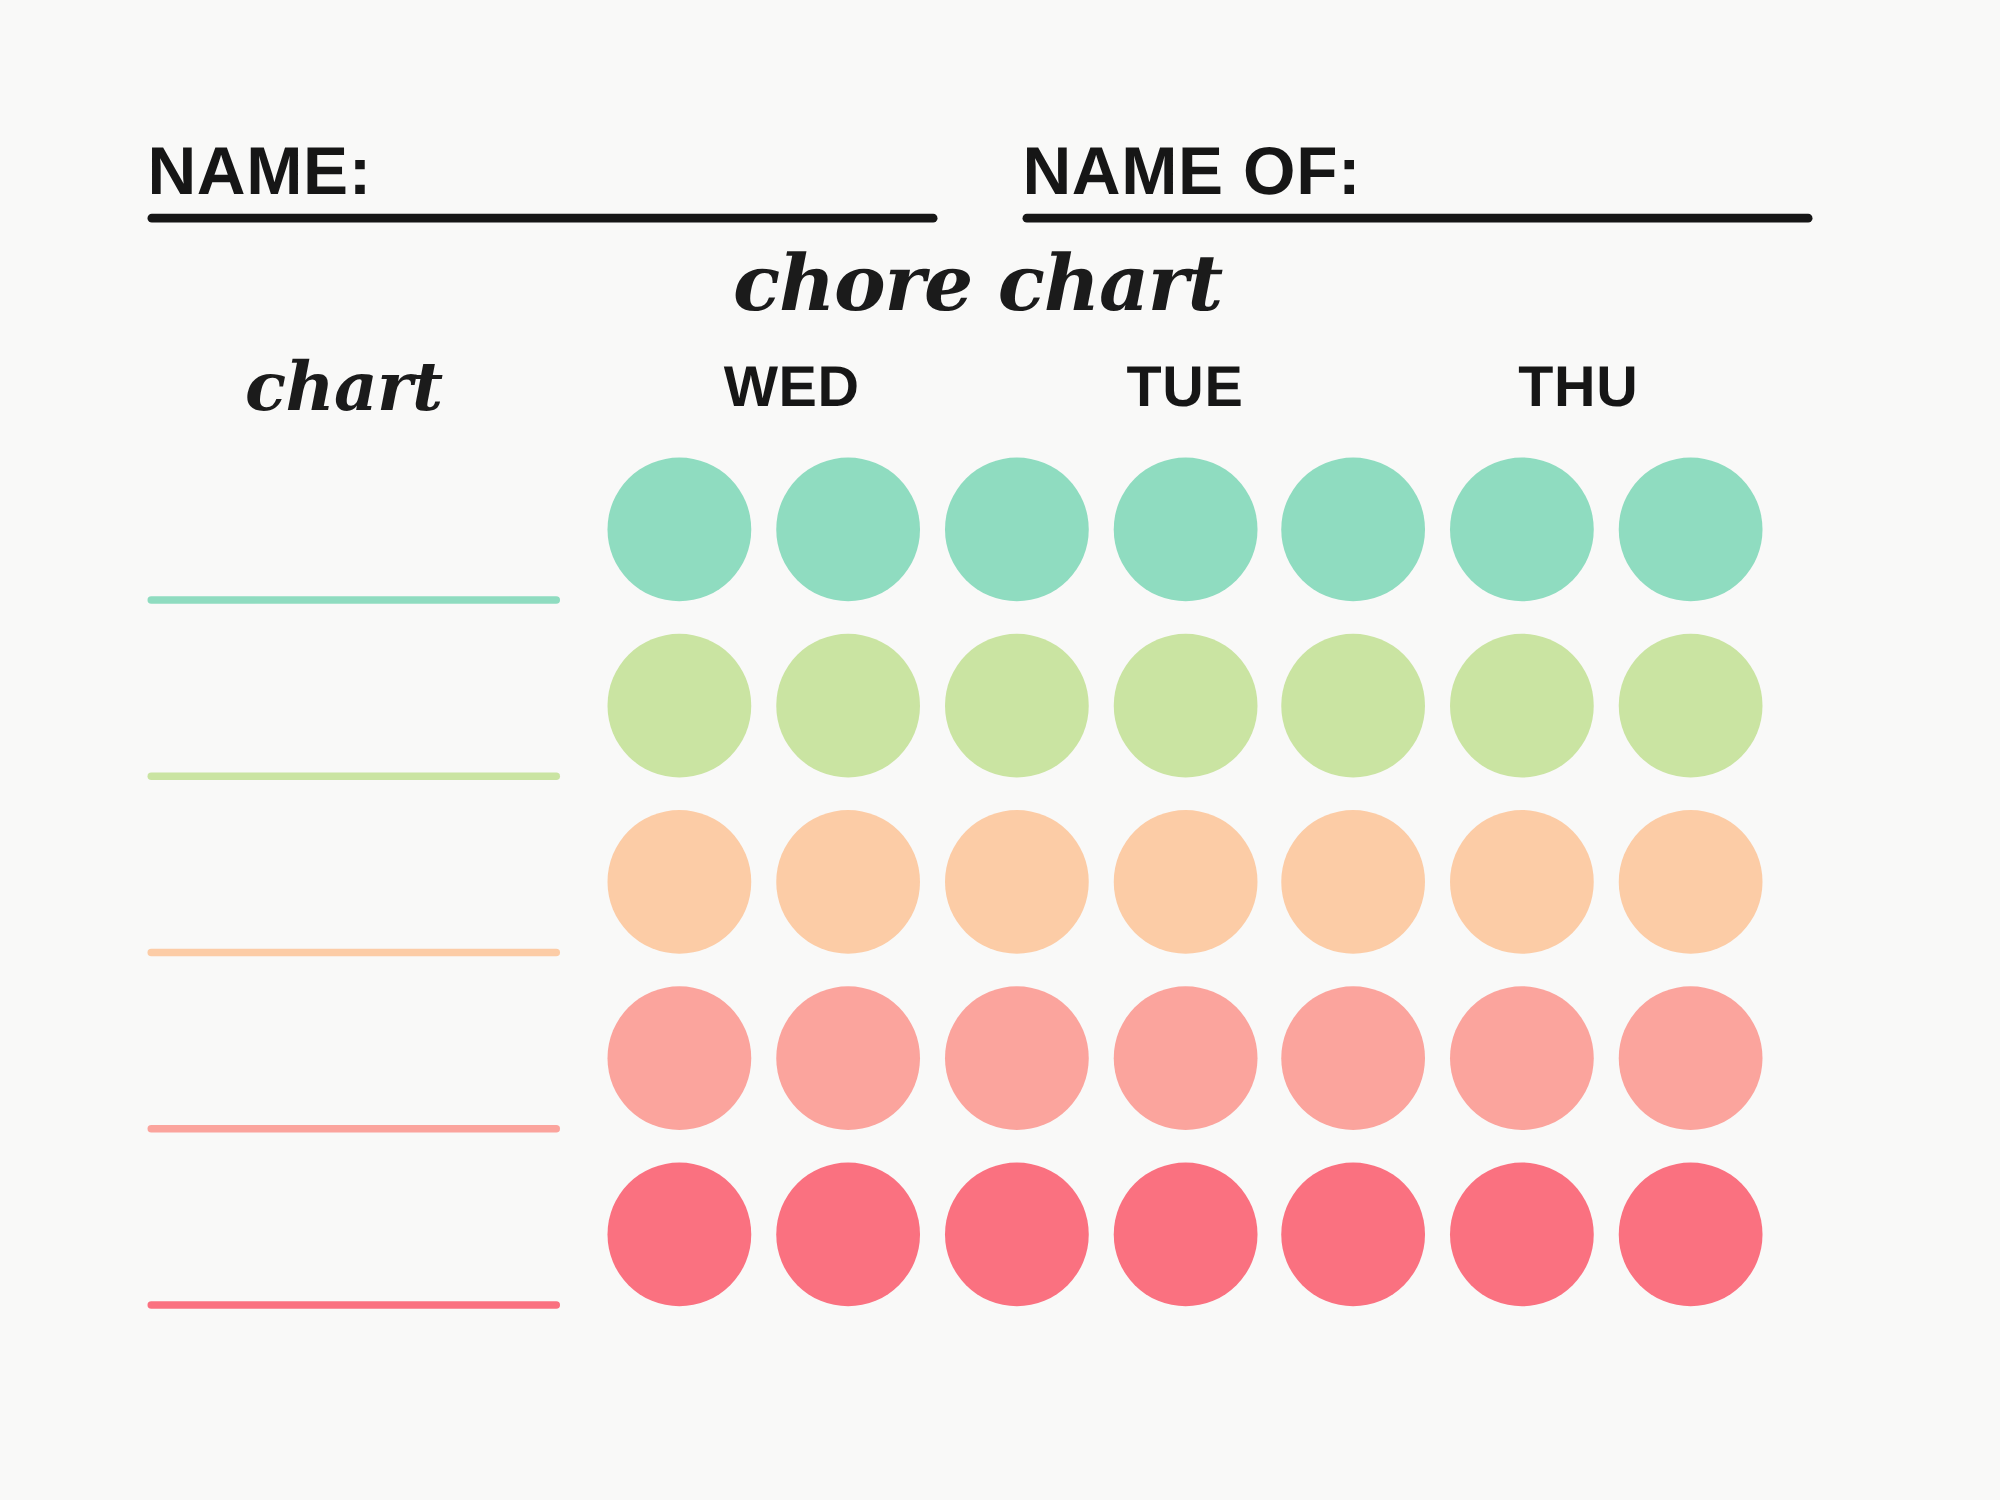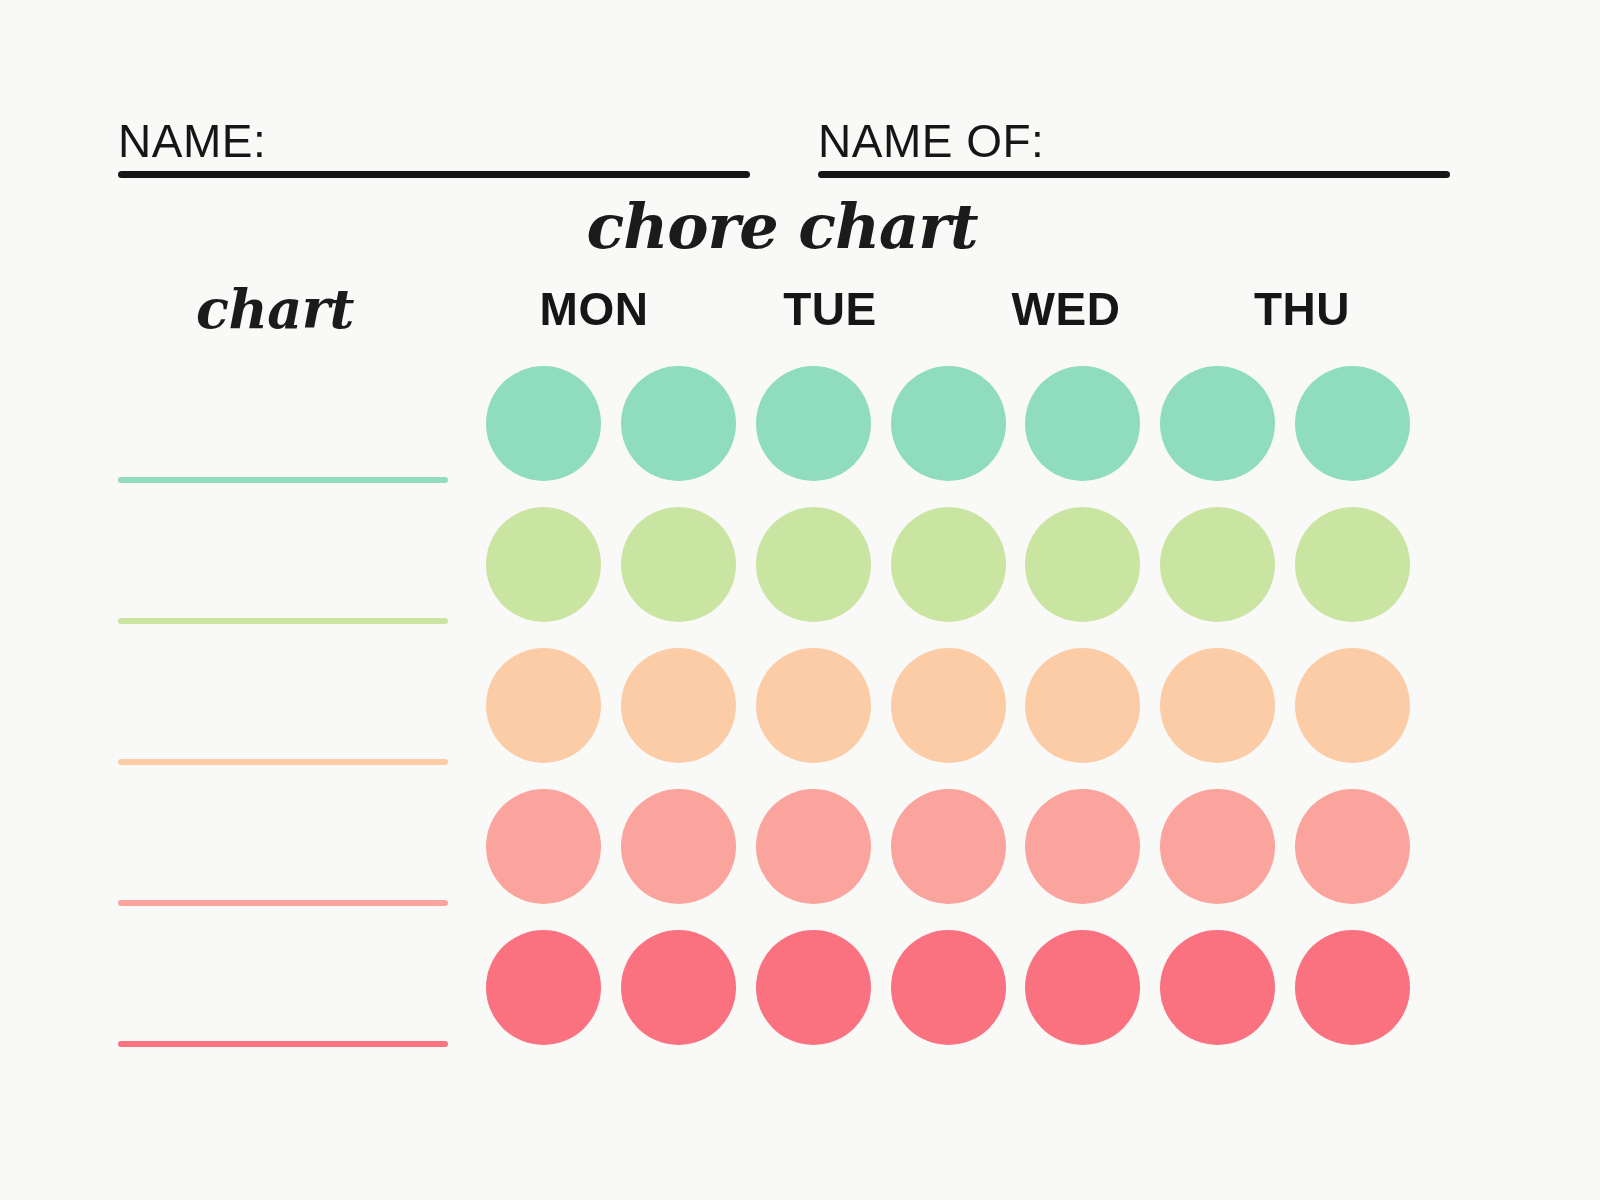--- a/index.html
+++ b/index.html
@@ -23,22 +23,22 @@
 
   
   .field {
     position: absolute;
   }
   .field-label {
     position: absolute;
     left: 0;
     bottom: 14px;
     font-family: "Liberation Sans", sans-serif;
-    font-weight: 400;
-    font-size: 46px;
+    font-weight: 700;
+    font-size: 54px;
     letter-spacing: 0.5px;
     color: #161616;
     white-space: nowrap;
     line-height: 1;
   }
   .field-rule {
     position: absolute;
     left: 0;
     bottom: 0;
     height: 7px;
@@ -181,23 +181,22 @@
   <div class="field" id="field-week">
     <span class="field-label">NAME OF:</span>
     <div class="field-rule" style="width:632px"></div>
   </div>
 
   <div class="script" id="chart-title">chore chart</div>
 
   <div class="script" id="tasks-label">chart</div>
 
   <div id="day-header">
-    <div class="day-cell">MON</div>
+    <div class="day-cell">WED</div>
     <div class="day-cell">TUE</div>
-    <div class="day-cell">WED</div>
     <div class="day-cell">THU</div>
   </div>
 
   <div id="task-lines">
       <div class="task-line-row">
         <div class="task-text"></div>
         <div class="task-rule" style="background: rgb(143, 220, 192);"></div>
       </div>
       <div class="task-line-row">
         <div class="task-text"></div>

